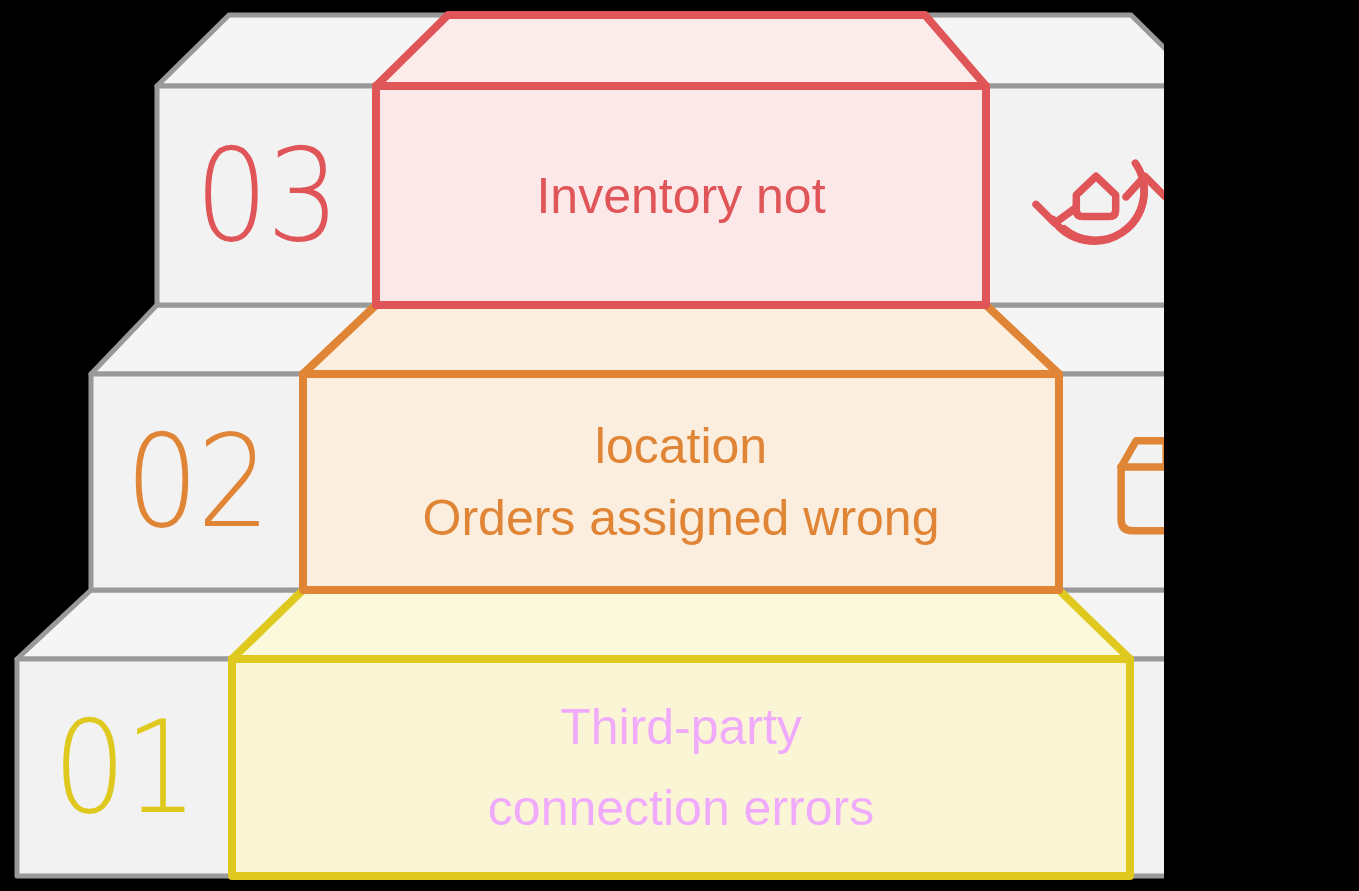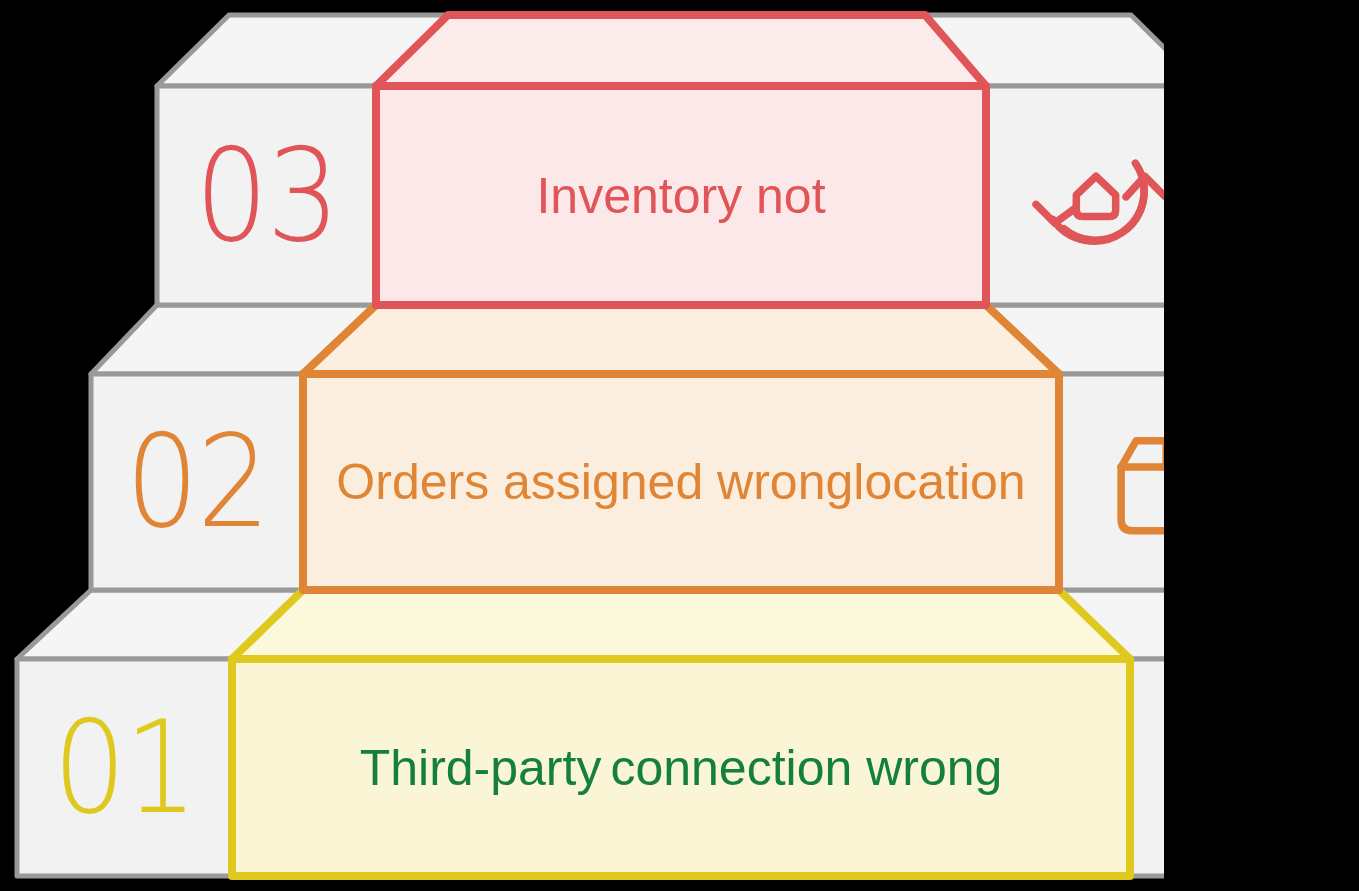--- a/index.html
+++ b/index.html
@@ -29,25 +29,25 @@
   .mask-fill{fill:#f2f2f2;}
   
   .num{
     position:absolute;display:flex;align-items:center;justify-content:center;
     font-size:128px;font-weight:200;line-height:1;
     font-family:"DejaVu Sans","Liberation Sans",sans-serif;
     transform:scaleX(.9);letter-spacing:-2px;
   }
   .num.c-red{color:#e05558;} .num.c-orange{color:#e08535;} .num.c-yellow{color:#dfc91e;}
   .label{
-    position:absolute;display:flex;flex-direction:row;
+    position:absolute;display:flex;flex-direction:column;
     align-items:center;justify-content:center;text-align:center;
     font-size:50px;line-height:72px;font-weight:400;
   }
-  .label.c-red{color:#e05558;} .label.c-orange{color:#e08535;} .label.c-yellow{color:#15803d;gap:9px;}
+  .label.c-red{color:#e05558;} .label.c-orange{color:#e08535;} .label.c-yellow{color:#f0abfc;gap:9px;}
 </style>
 </head>
 <body>
 
 <div class="stage">
 
   <svg class="art" width="1359" height="891" viewBox="0 0 1359 891">
 
     <g>
       <polygon class="step-top" points="91,590 1271,590 1343,659 17,659"></polygon>
@@ -105,21 +105,21 @@
   </svg>
 
   <div class="num c-red" style="left:157px;top:86px;width:219px;height:219px;">03</div>
   <div class="num c-orange" style="left:91px;top:374px;width:212px;height:216px;">02</div>
   <div class="num c-yellow" style="left:17px;top:659px;width:215px;height:217px;">01</div>
 
   <div class="label c-red" style="left:376px;top:86px;width:610px;height:219px;">
     <span>Inventory not</span>
   </div>
   <div class="label c-orange" style="left:303px;top:374px;width:756px;height:216px;">
+    <span>location</span>
     <span>Orders assigned wrong</span>
-    <span>location</span>
   </div>
   <div class="label c-yellow" style="left:232px;top:659px;width:898px;height:217px;">
     <span>Third-party</span>
-    <span>connection wrong</span>
+    <span>connection errors</span>
   </div>
 
 </div>
 
 </body></html>

